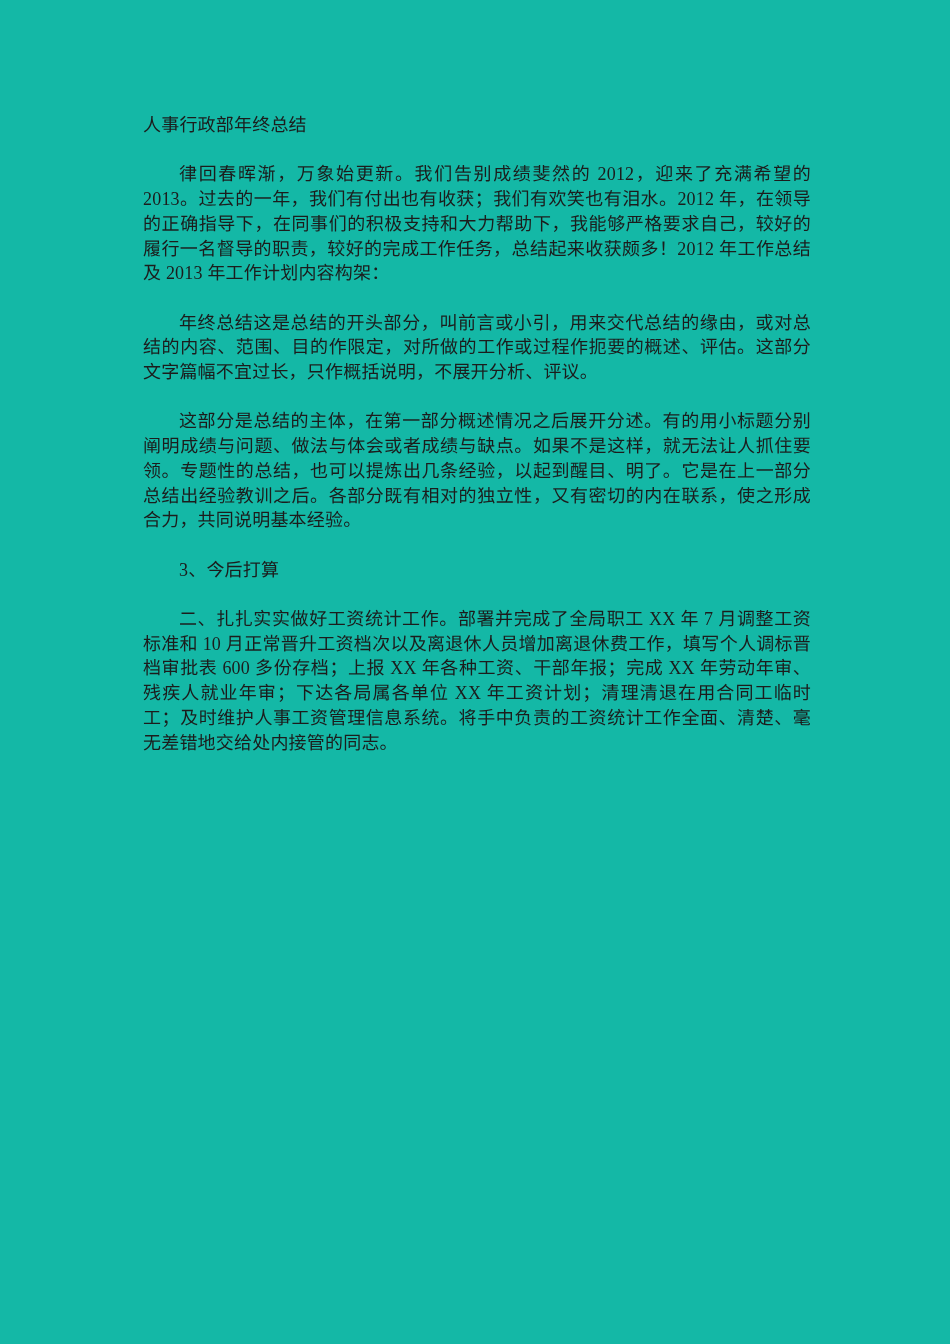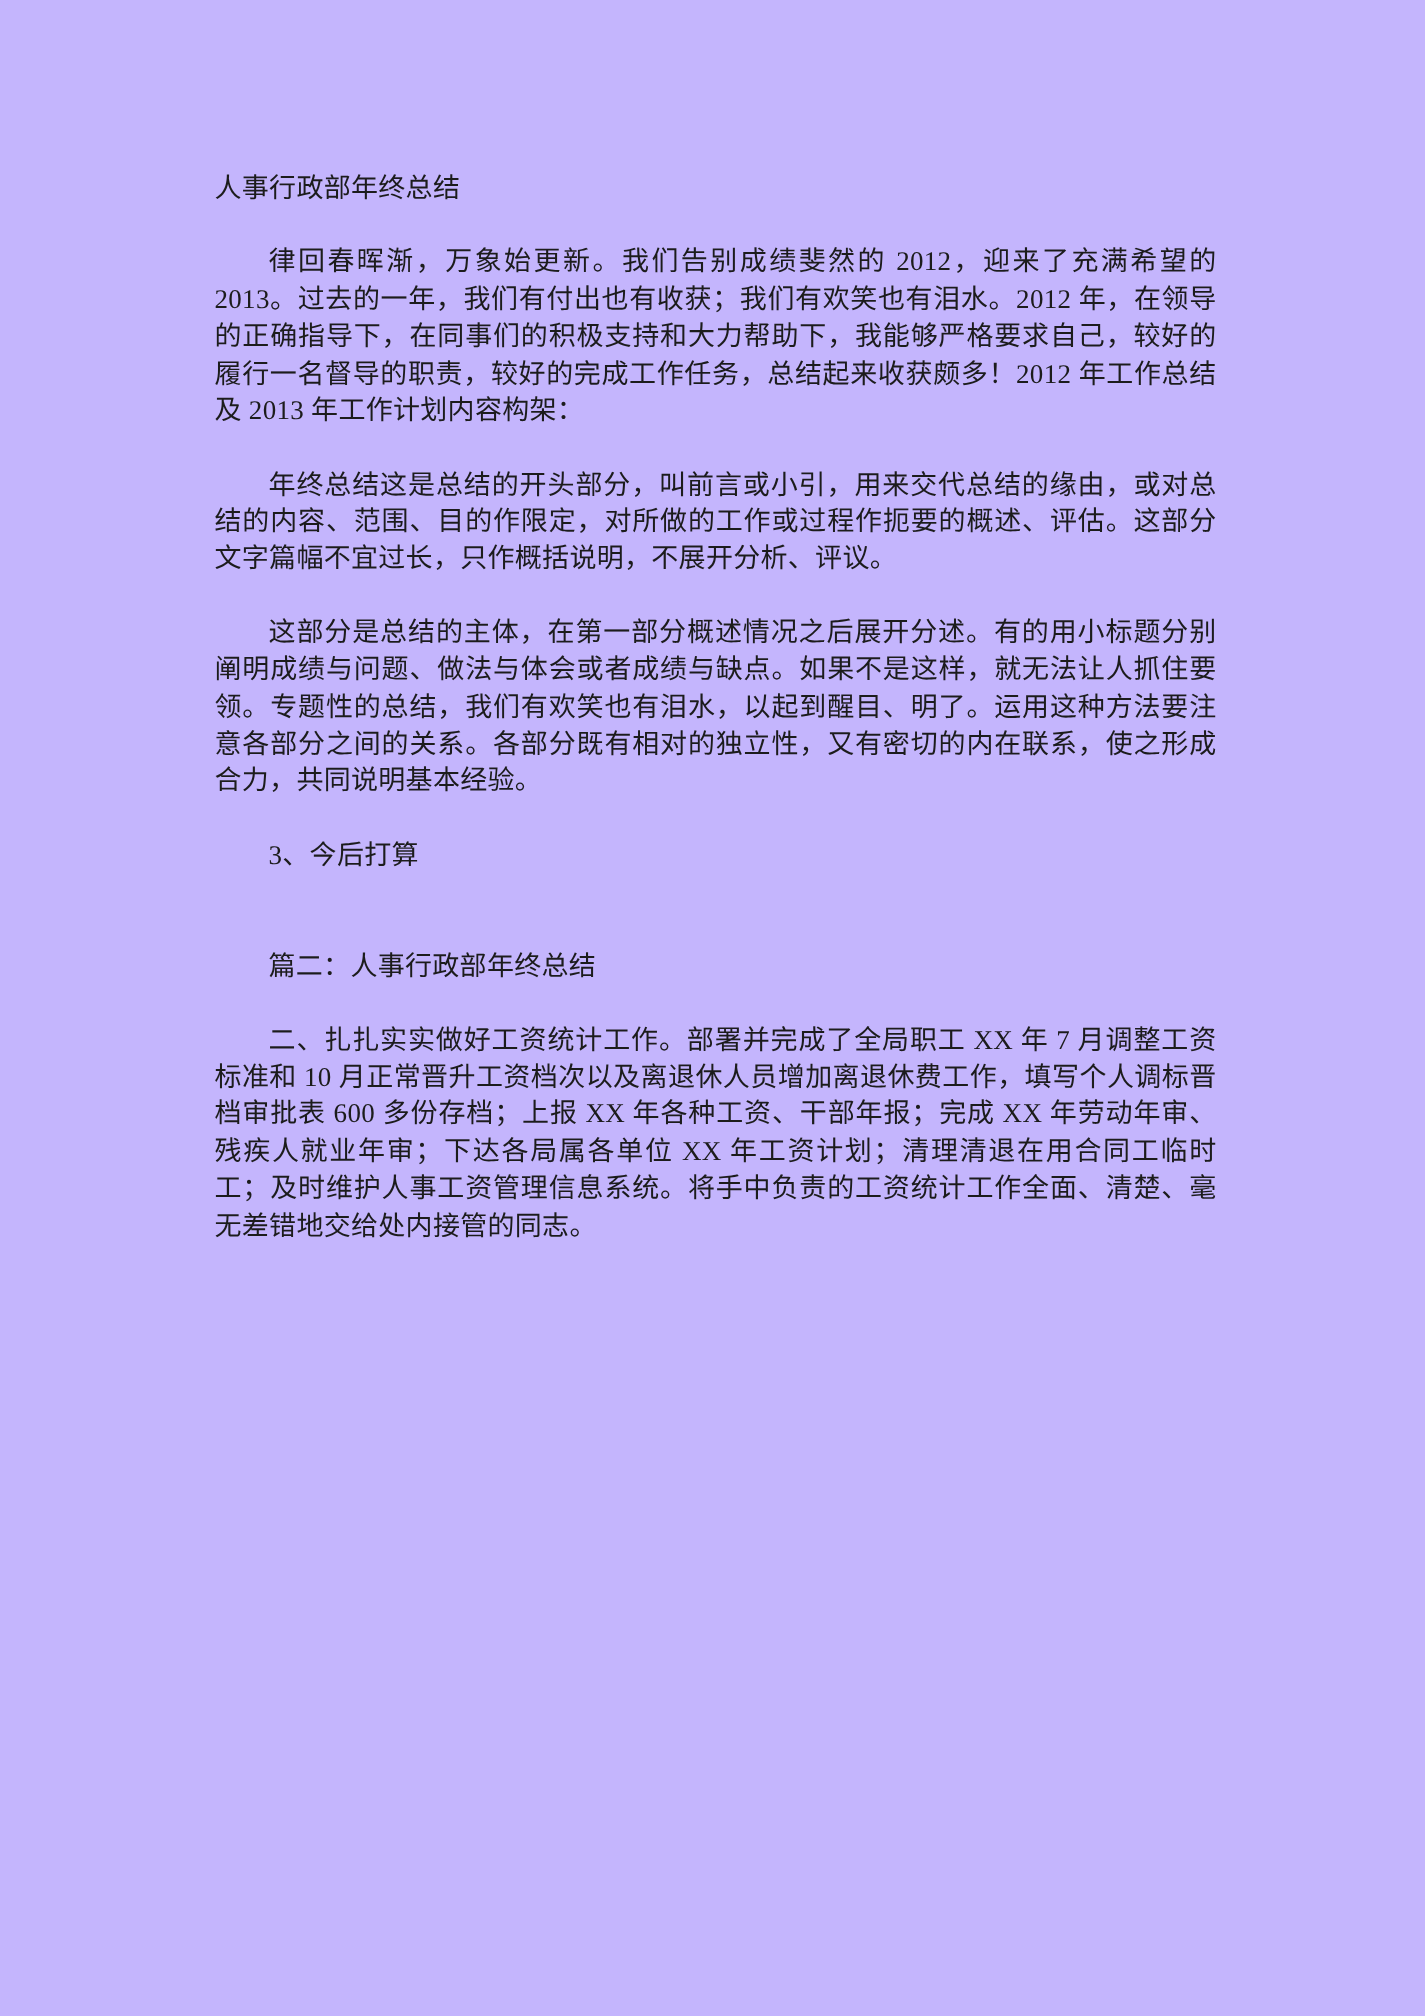--- a/index.html
+++ b/index.html
@@ -4,21 +4,21 @@
 <style>
   html, body {
     margin: 0;
     padding: 0;
     background: #ffffff;
   }
   .page {
     position: relative;
     width: 950px;
     height: 1344px;
-    background: #c4b5fd;
+    background: #14b8a6;
     overflow: hidden;
     font-family: "Liberation Serif", "DejaVu Serif", serif;
     color: #1c1c1c;
   }
   .content {
     position: absolute;
     left: 143px;
     top: 113px;
     width: 668px;
   }
@@ -48,24 +48,23 @@
   <div class="content">
 
     <div class="block doc-title">人事行政部年终总结</div>
 
     <p class="block">律回春晖渐，万象始更新。我们告别成绩斐然的 2012，迎来了充满希望的 2013。过去的一年，我们有付出也有收获；我们有欢笑也有泪水。2012 年，在领导的正确指导下，在同事们的积极支持和大力帮助下，我能够严格要求自己，较好的履行一名督导的职责，较好的完成工作任务，总结起来收获颇多！2012 年工作总结及 2013 年工作计划内容构架：</p>
 
 
     <p class="block">年终总结这是总结的开头部分，叫前言或小引，用来交代总结的缘由，或对总结的内容、范围、目的作限定，对所做的工作或过程作扼要的概述、评估。这部分文字篇幅不宜过长，只作概括说明，不展开分析、评议。</p>
 
 
-    <p class="block">这部分是总结的主体，在第一部分概述情况之后展开分述。有的用小标题分别阐明成绩与问题、做法与体会或者成绩与缺点。如果不是这样，就无法让人抓住要领。专题性的总结，我们有欢笑也有泪水，以起到醒目、明了。运用这种方法要注意各部分之间的关系。各部分既有相对的独立性，又有密切的内在联系，使之形成合力，共同说明基本经验。</p>
+    <p class="block">这部分是总结的主体，在第一部分概述情况之后展开分述。有的用小标题分别阐明成绩与问题、做法与体会或者成绩与缺点。如果不是这样，就无法让人抓住要领。专题性的总结，也可以提炼出几条经验，以起到醒目、明了。它是在上一部分总结出经验教训之后。各部分既有相对的独立性，又有密切的内在联系，使之形成合力，共同说明基本经验。</p>
 
     <p class="block">3、今后打算</p>
 
 
-    <p class="block gap-large">篇二：人事行政部年终总结</p>
 
 
     <p class="block">二、扎扎实实做好工资统计工作。部署并完成了全局职工 XX 年 7 月调整工资标准和 10 月正常晋升工资档次以及离退休人员增加离退休费工作，填写个人调标晋档审批表 600 多份存档；上报 XX 年各种工资、干部年报；完成 XX 年劳动年审、残疾人就业年审；下达各局属各单位 XX 年工资计划；清理清退在用合同工临时工；及时维护人事工资管理信息系统。将手中负责的工资统计工作全面、清楚、毫无差错地交给处内接管的同志。</p>
 
   </div>
 </div>
 
 </body></html>

